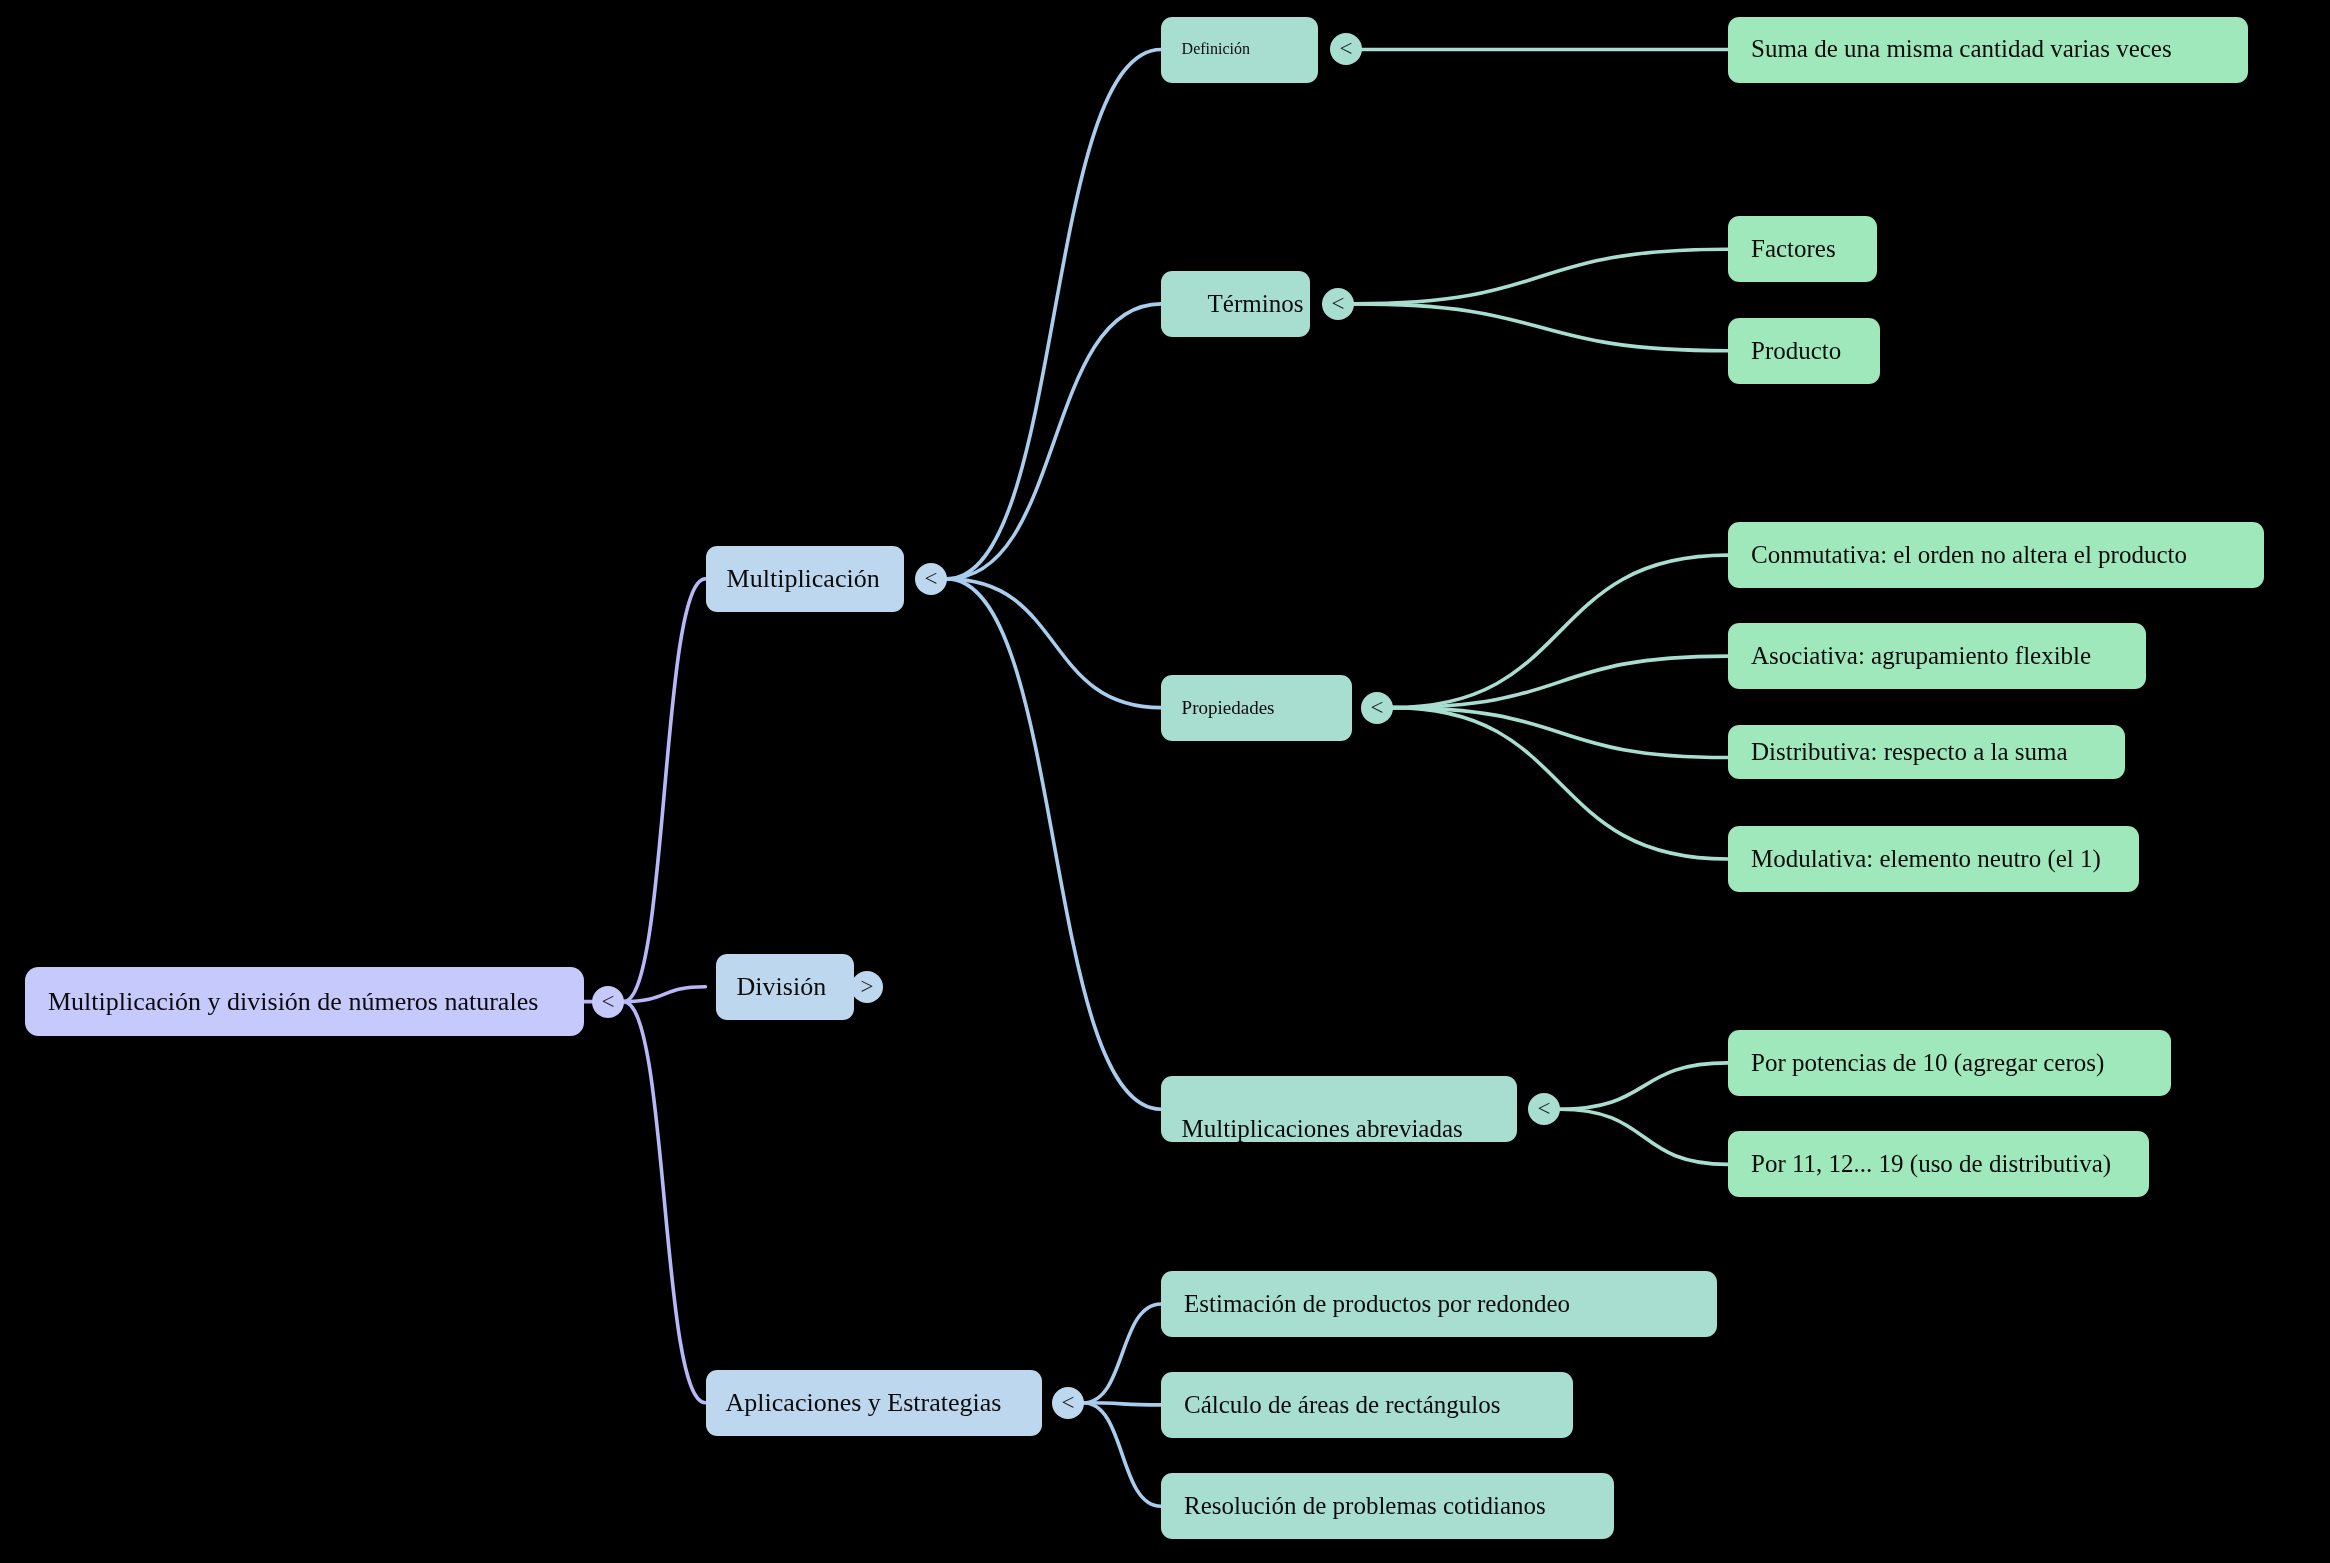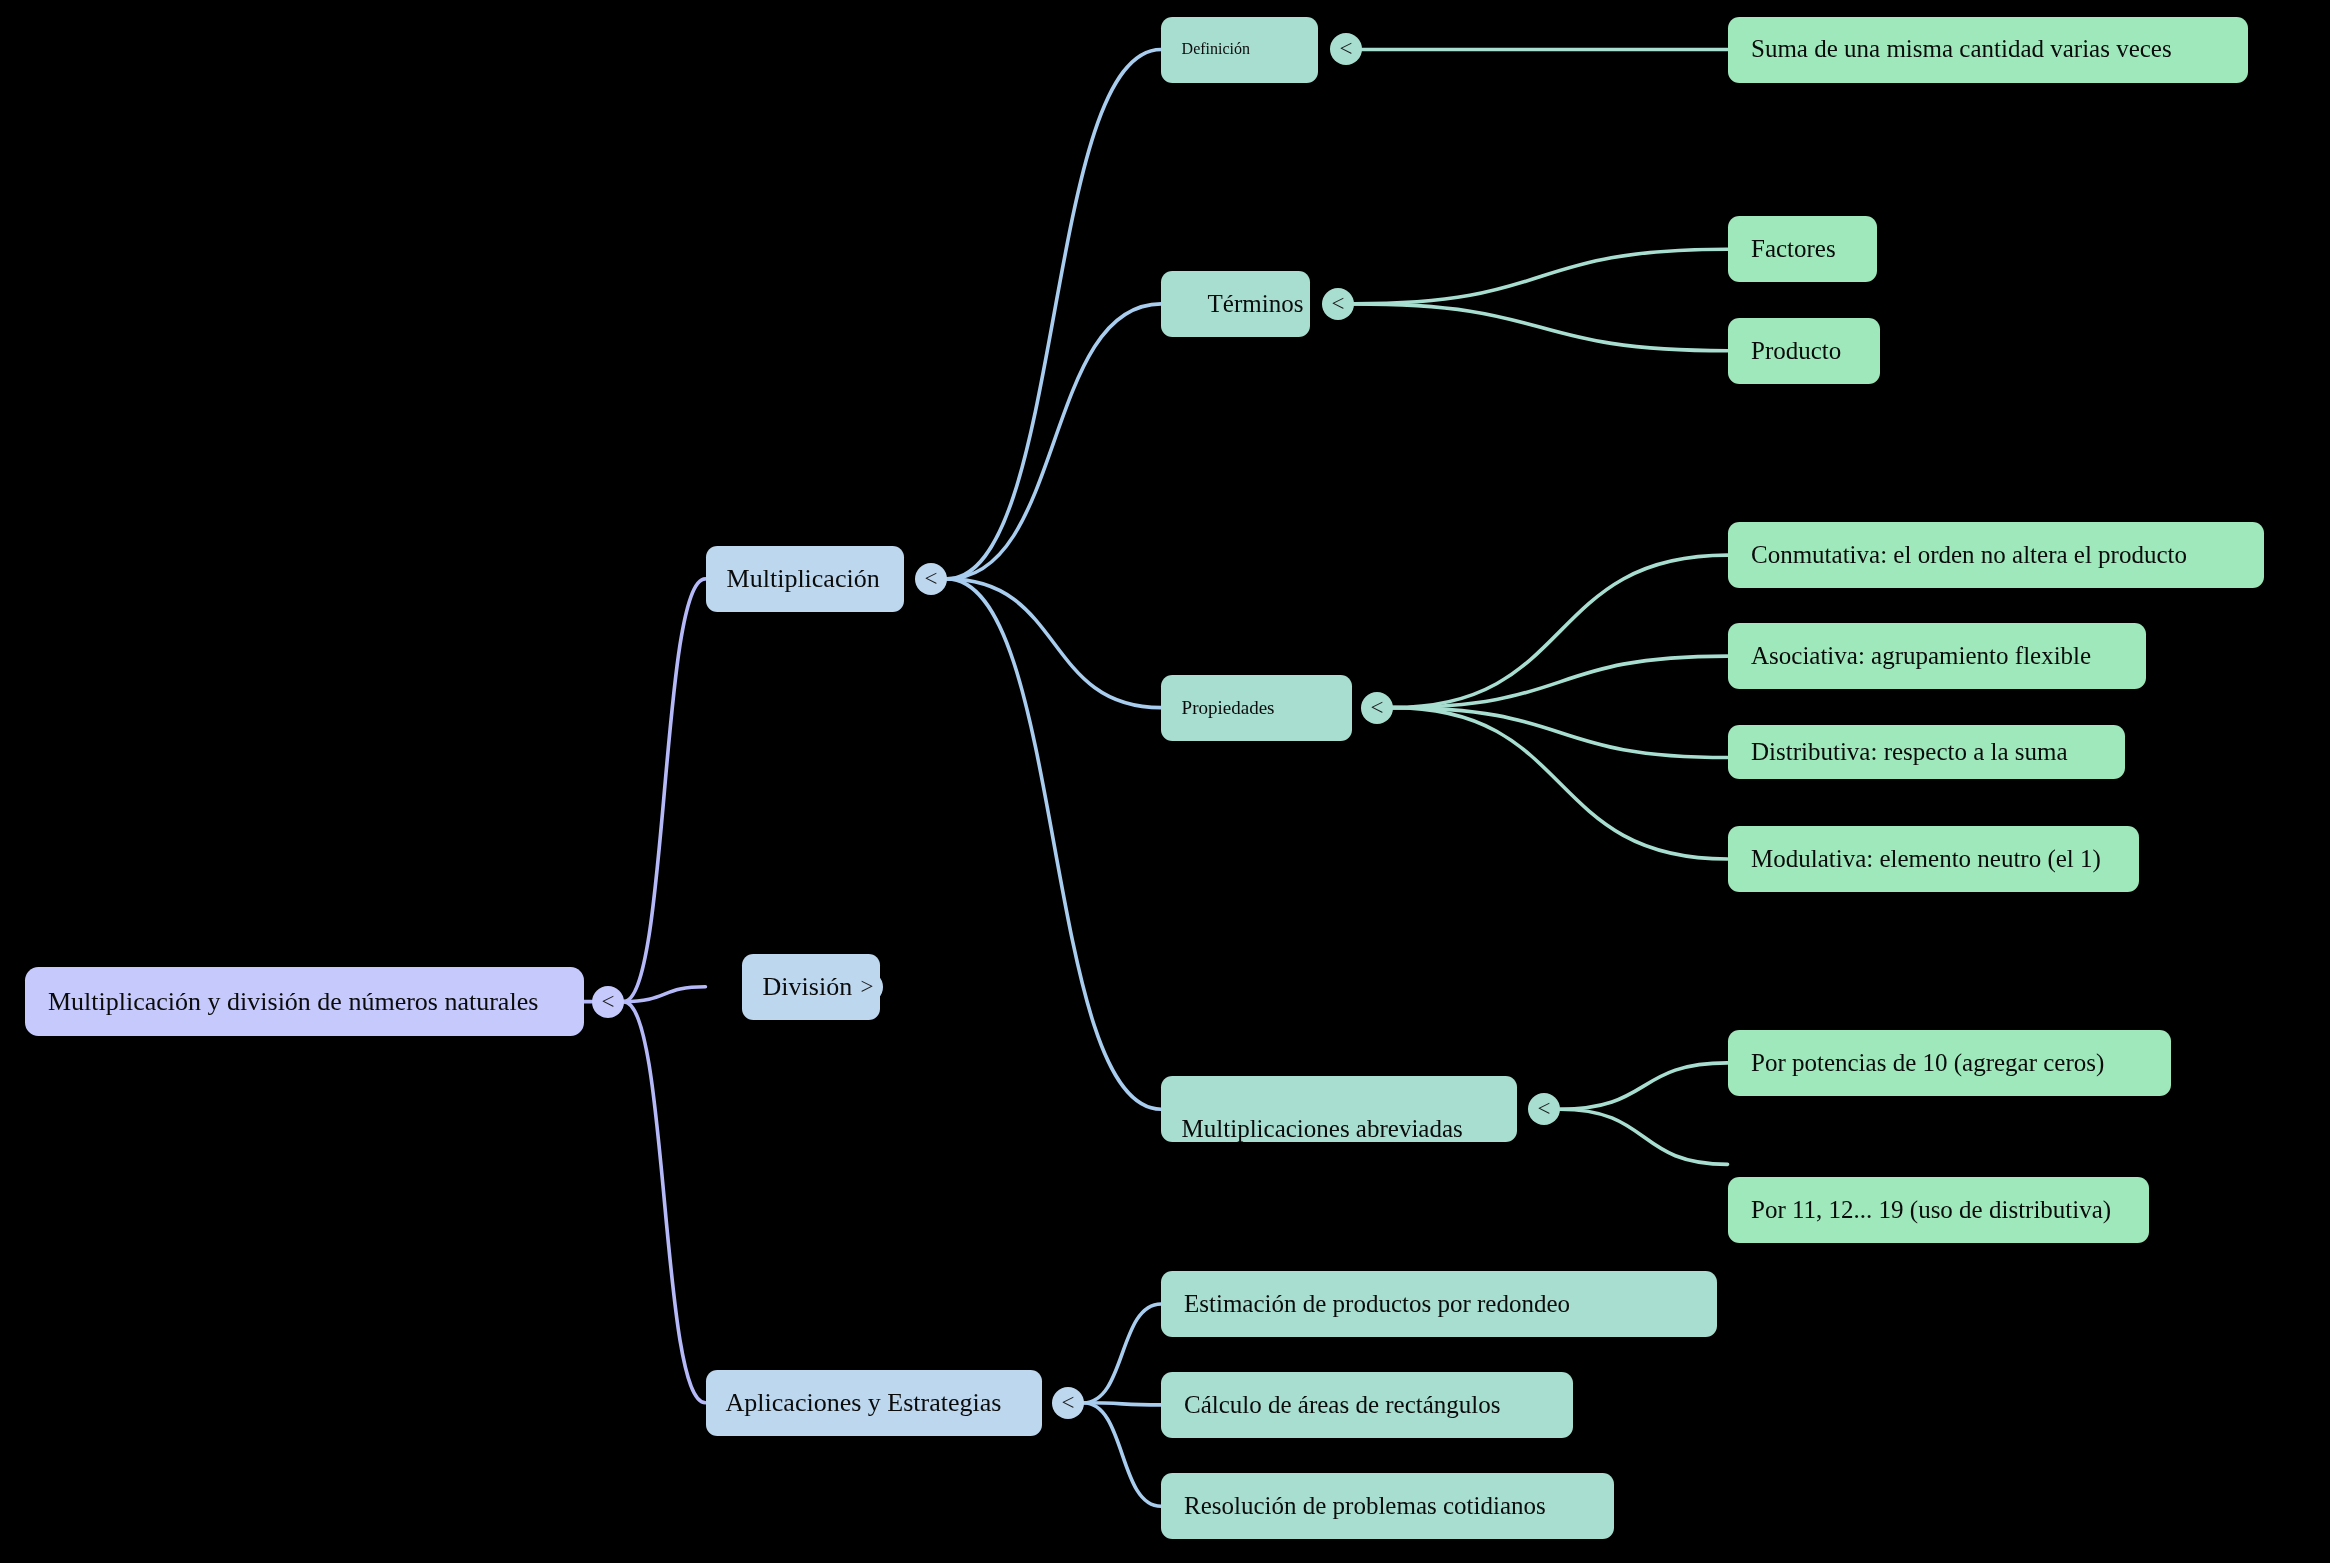--- a/index.html
+++ b/index.html
@@ -82,21 +82,21 @@
       <path d="M 1133 1945 C 1141.8 1945, 1140.2 1945, 1149 1945" fill="none" stroke="#b5b9f8" stroke-width="7" stroke-linecap="round"></path>
       <path d="M 1638 1916 C 1646.25 1916, 1644.75 1916, 1653 1916" fill="none" stroke="#b5b9f8" stroke-width="7" stroke-linecap="round"></path>
     </svg>
   <div id="node-layer">
       <div class="node root" style="left: 25px; top: 967px; width: 559px; height: 69px; padding-left: 23px; padding-right: 9.3px;">
         <span class="node-label" style="font-size: 26px;">Multiplicación y división de números naturales</span>
       </div>
       <div class="node lvl1" style="left: 706px; top: 546px; width: 198px; height: 66px; padding-left: 20.6px; padding-right: 9.3px;">
         <span class="node-label" style="font-size: 26px;">Multiplicación</span>
       </div>
-      <div class="node lvl1" style="left: 742px; top: 954px; width: 138px; height: 66px; padding-left: 20.6px; padding-right: 9.3px;">
+      <div class="node lvl1" style="left: 716px; top: 954px; width: 138px; height: 66px; padding-left: 20.6px; padding-right: 9.3px;">
         <span class="node-label" style="font-size: 26px;">División</span>
       </div>
       <div class="node lvl1" style="left: 706px; top: 1370px; width: 336px; height: 66px; padding-left: 19.6px; padding-right: 9.3px;">
         <span class="node-label" style="font-size: 26px;">Aplicaciones y Estrategias</span>
       </div>
       <div class="node lvl2" style="left: 1161px; top: 16.5px; width: 157px; height: 66px; padding-left: 20.6px; padding-right: 9.3px;">
         <span class="node-label" style="font-size: 16px;">Definición</span>
       </div>
       <div class="node lvl2" style="left: 1161px; top: 271px; width: 149px; height: 66px; padding-left: 20.6px; padding-right: 9.3px;">
         <span class="node-label" style="font-size: 25px; margin-left: 26px;">Términos</span>
@@ -124,21 +124,21 @@
       </div>
       <div class="node lvl3" style="left: 1728px; top: 725px; width: 397px; height: 54px; padding-left: 23px; padding-right: 9.3px;">
         <span class="node-label" style="font-size: 25px;">Distributiva: respecto a la suma</span>
       </div>
       <div class="node lvl3" style="left: 1728px; top: 826px; width: 411px; height: 66px; padding-left: 23px; padding-right: 9.3px;">
         <span class="node-label" style="font-size: 25px;">Modulativa: elemento neutro (el 1)</span>
       </div>
       <div class="node lvl3" style="left: 1728px; top: 1030px; width: 443px; height: 66px; padding-left: 23px; padding-right: 9.3px; align-items: center;">
         <span class="node-label" style="font-size: 25px;">Por potencias de 10 (agregar ceros)</span>
       </div>
-      <div class="node lvl3" style="left: 1728px; top: 1177px; width: 421px; height: 66px; padding-left: 23px; padding-right: 9.3px;">
+      <div class="node lvl3" style="left: 1728px; top: 1131px; width: 421px; height: 66px; padding-left: 23px; padding-right: 9.3px;">
         <span class="node-label" style="font-size: 25px;">Por 11, 12... 19 (uso de distributiva)</span>
       </div>
       <div class="node lvl2" style="left: 1161px; top: 1271px; width: 556px; height: 66px; padding-left: 23px; padding-right: 9.3px;">
         <span class="node-label" style="font-size: 25px;">Estimación de productos por redondeo</span>
       </div>
       <div class="node lvl2" style="left: 1161px; top: 1372px; width: 412px; height: 66px; padding-left: 23px; padding-right: 9.3px;">
         <span class="node-label" style="font-size: 25px;">Cálculo de áreas de rectángulos</span>
       </div>
       <div class="node lvl2" style="left: 1161px; top: 1473px; width: 453px; height: 66px; padding-left: 23px; padding-right: 9.3px;">
         <span class="node-label" style="font-size: 25px;">Resolución de problemas cotidianos</span>

